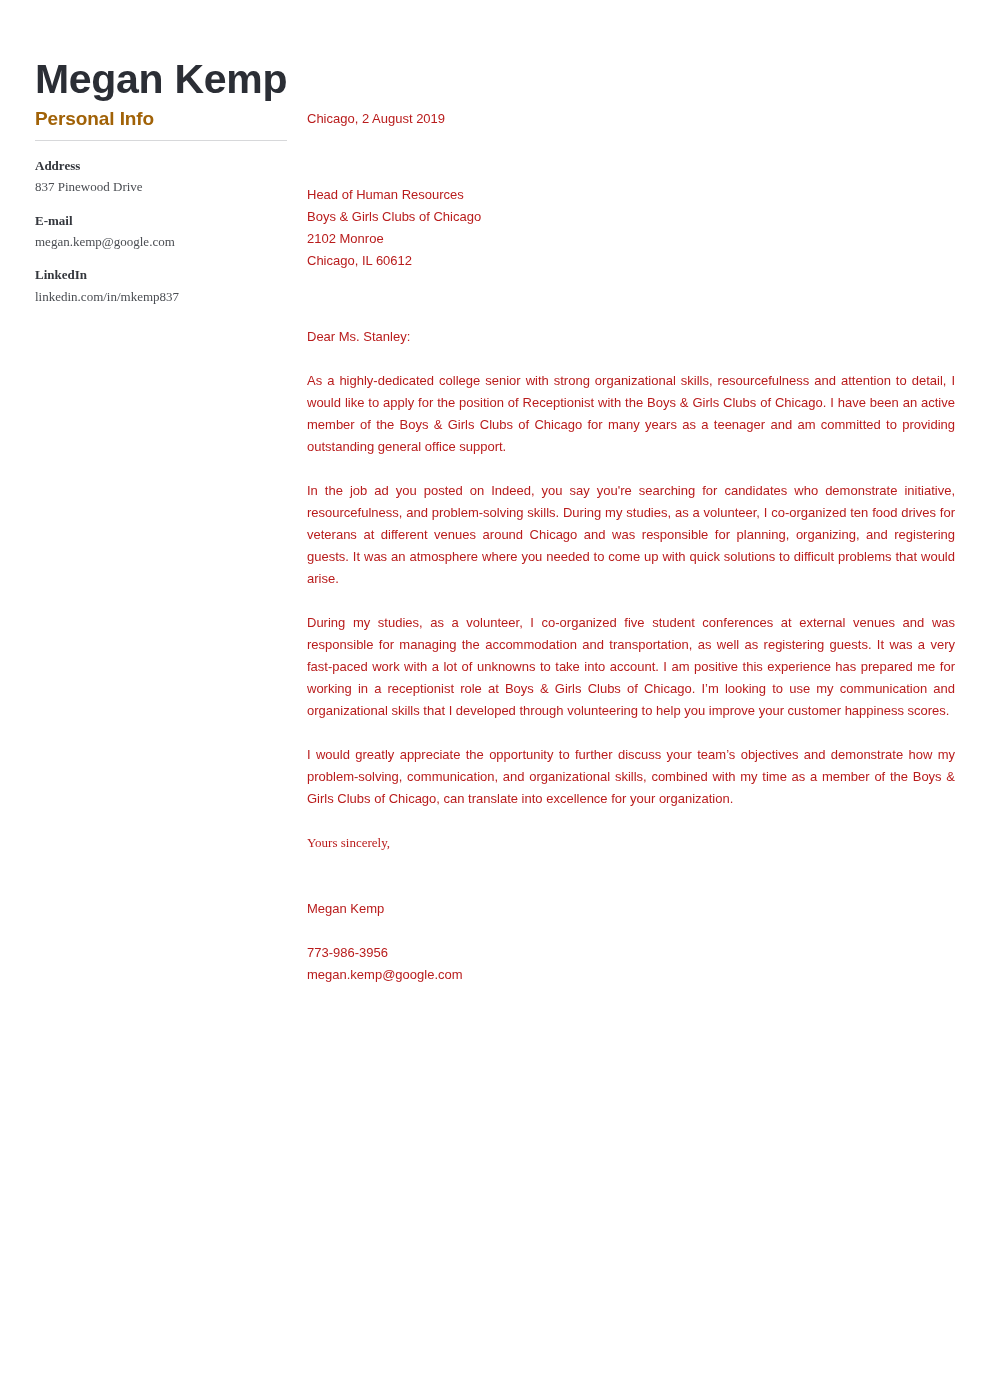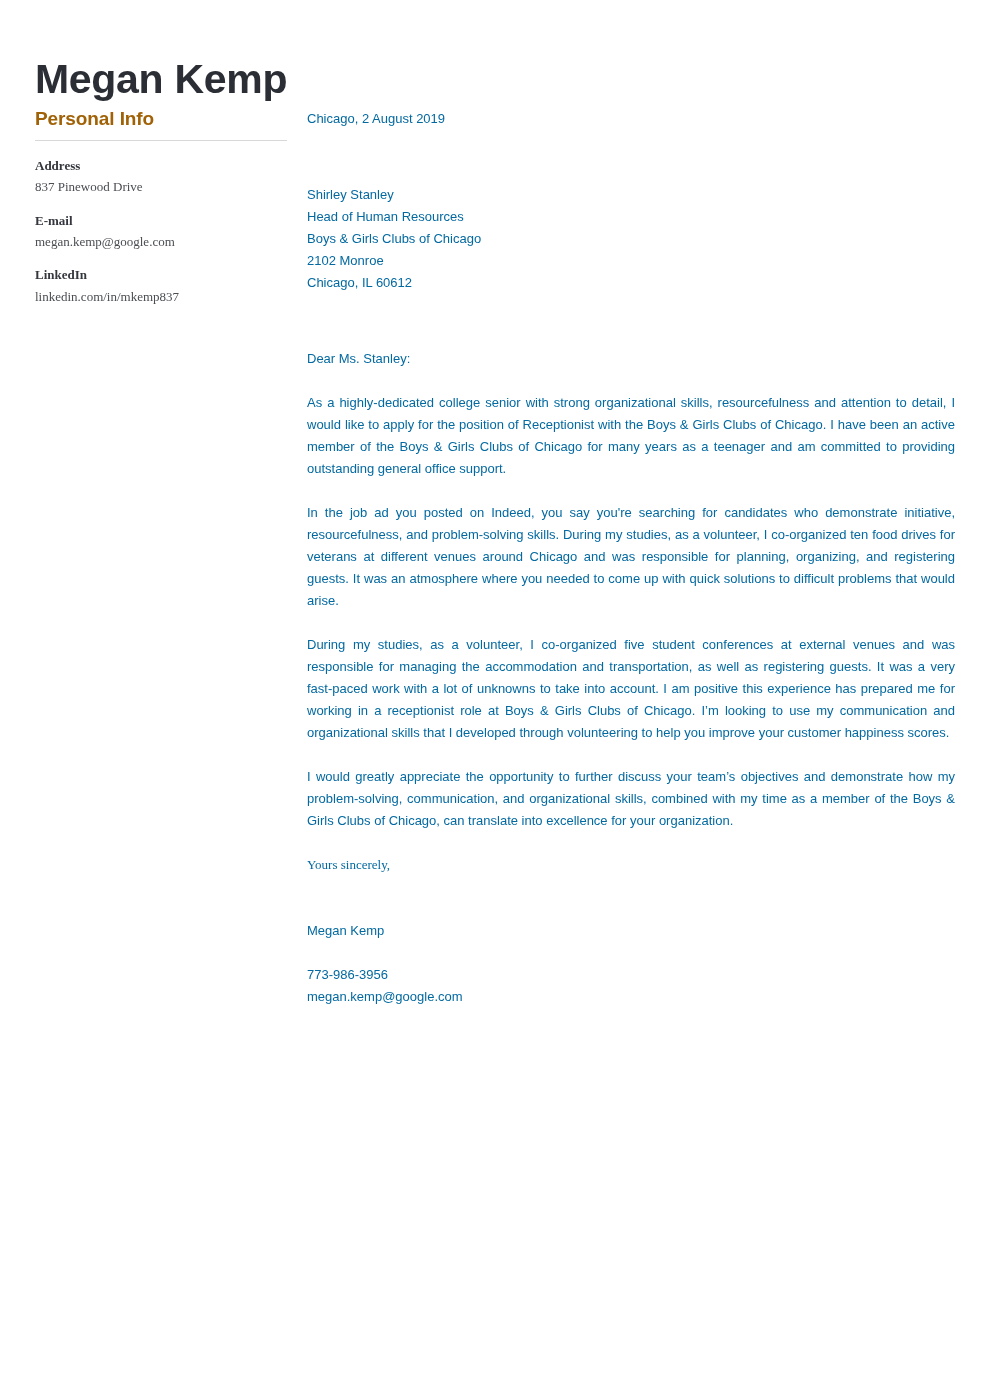--- a/index.html
+++ b/index.html
@@ -78,21 +78,21 @@
   }
 
   
   .letter {
     position: absolute;
     left: 307px;
     top: 108px;
     width: 648px;
     font-size: 13px;
     line-height: 22px;
-    color: #0369a1;
+    color: #b91c1c;
   }
   .letter-date {
     margin: 0;
     line-height: 22px;
   }
   .recipient {
     margin: 54px 0 0 0;
   }
   .recipient div {
     line-height: 22px;
@@ -148,21 +148,20 @@
       <div class="sb-label">LinkedIn</div>
       <div class="sb-value">linkedin.com/in/mkemp837</div>
     </div>
   </aside>
 
   <main class="letter">
 
     <p class="letter-date">Chicago, 2 August 2019</p>
 
     <div class="recipient">
-      <div>Shirley Stanley</div>
       <div>Head of Human Resources</div>
       <div>Boys &amp; Girls Clubs of Chicago</div>
       <div>2102 Monroe</div>
       <div>Chicago, IL 60612</div>
     </div>
 
     <p class="salutation">Dear Ms. Stanley:</p>
 
     <p class="body-p">As a highly-dedicated college senior with strong organizational skills, resourcefulness and attention to detail, I would like to apply for the position of Receptionist with the Boys &amp; Girls Clubs of Chicago. I have been an active member of the Boys &amp; Girls Clubs of Chicago for many years as a teenager and am committed to providing outstanding general office support.</p>
     <p class="body-p">In the job ad you posted on Indeed, you say you're searching for candidates who demonstrate initiative, resourcefulness, and problem-solving skills. During my studies, as a volunteer, I co-organized ten food drives for veterans at different venues around Chicago and was responsible for planning, organizing, and registering guests. It was an atmosphere where you needed to come up with quick solutions to difficult problems that would arise.</p>

